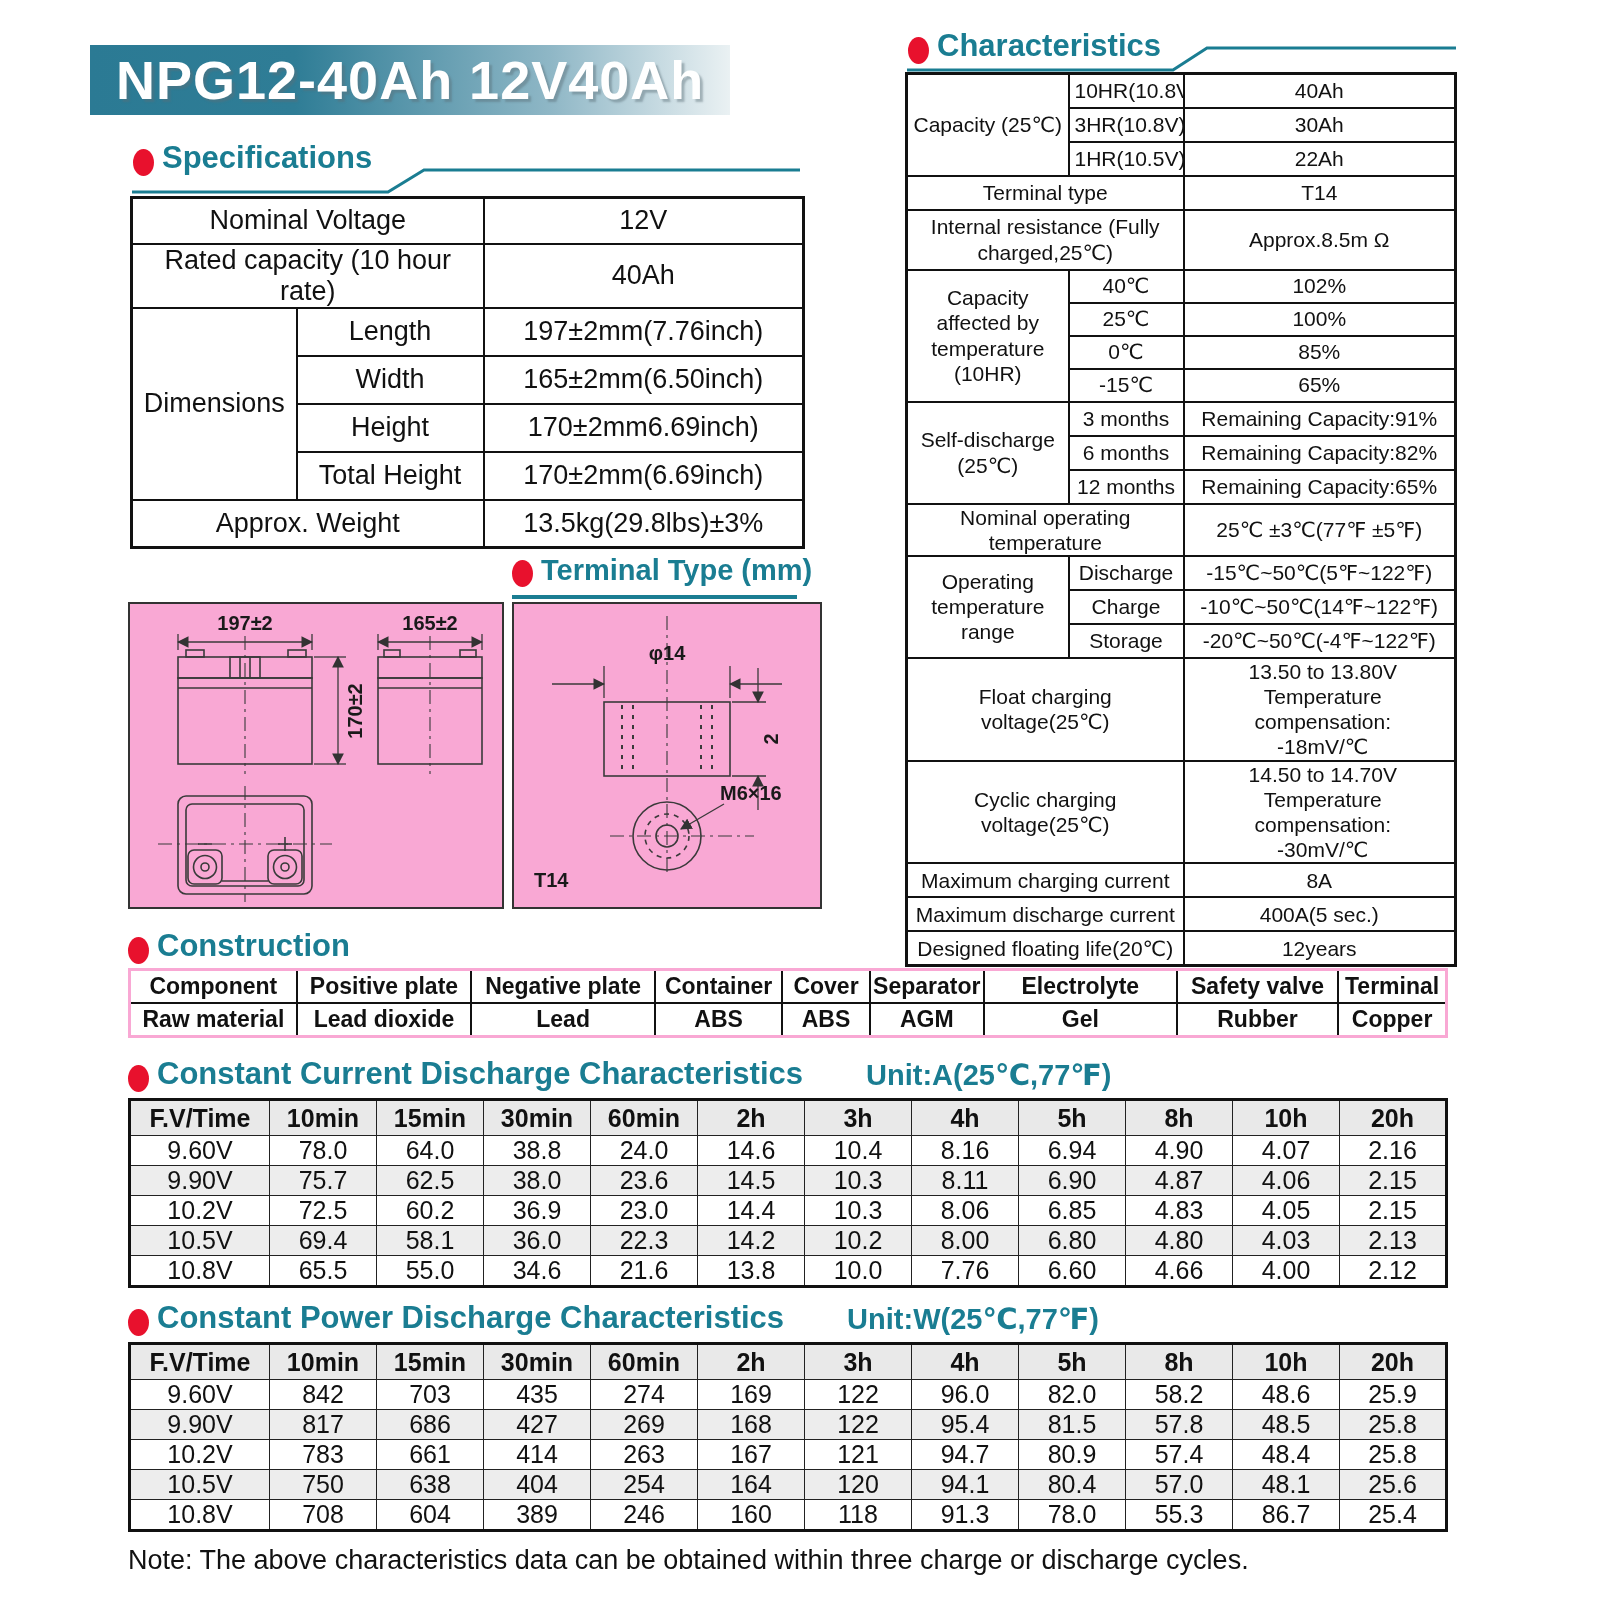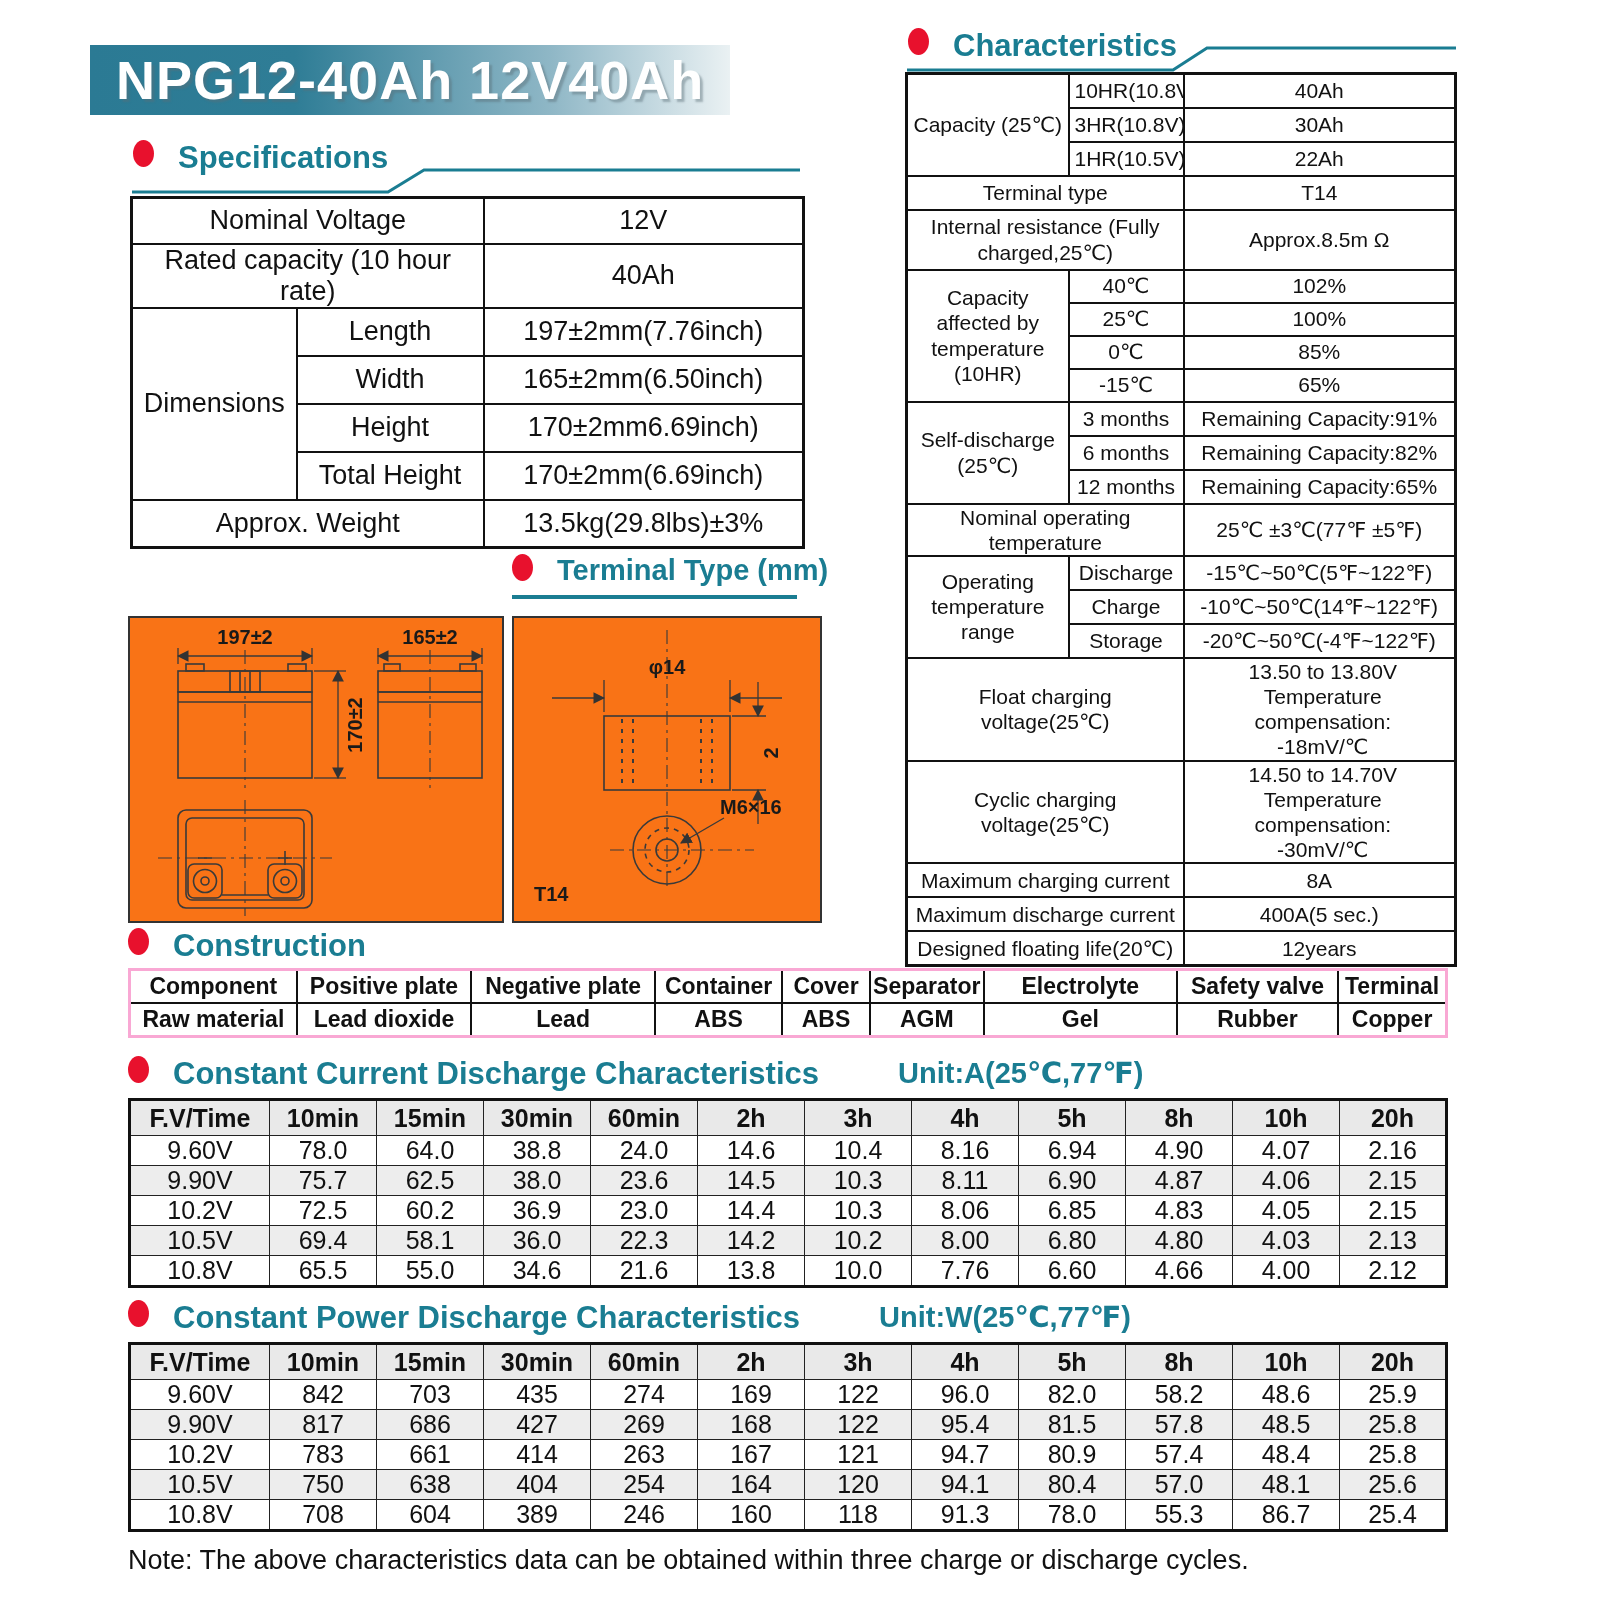--- a/index.html
+++ b/index.html
@@ -7,21 +7,21 @@
         font-family:"Liberation Sans","DejaVu Sans",sans-serif;color:#111;}
 
   
   .banner{position:absolute;left:90px;top:45px;width:640px;height:70px;
           background:linear-gradient(90deg,#2B7A94 0%,#2F7D96 32%,#8FB7C6 72%,#EAF1F3 100%);
           display:flex;align-items:center;}
   .banner .t{color:#fff;font-size:54px;font-weight:700;margin-left:26px;letter-spacing:1px;
              white-space:nowrap;text-shadow:3px 3px 2px rgba(90,110,120,.45);}
 
   
-  .sec-head{position:absolute;display:flex;align-items:flex-start;gap:24px;}
+  .sec-head{position:absolute;display:flex;align-items:flex-end;gap:8px;}
   .dot{width:21px;height:27px;border-radius:50%;background:#E8112D;flex:0 0 auto;}
   .sec-title{color:#1A7D92;font-size:31px;font-weight:700;white-space:nowrap;}
   .sub .sec-title{font-size:29px;}
   .unit{color:#1A7D92;font-size:29px;font-weight:700;margin-left:55px;white-space:nowrap;}
   .sub{border-bottom:4px solid #1A7D92;padding-bottom:8px;}
   .uline{position:absolute;pointer-events:none;}
 
   
   table{border-collapse:collapse;table-layout:fixed;}
   td,th{vertical-align:middle;overflow:hidden;}
@@ -46,21 +46,21 @@
 
   
   .mx{position:absolute;left:128px;width:1320px;border:3px solid #111;}
   .mx th,.mx td{border:1.6px solid #222;font-size:25px;text-align:center;padding:0;height:29px;font-weight:400;}
   .mx thead th{background:#E9E9E9;font-weight:700;height:34px;}
   .mx thead th:first-child,.mx tbody th{width:138px;}
   .mx tbody tr:nth-child(even){background:#EDEDED;}
   #cc{top:1098px;} #cp{top:1342px;}
 
   
-  .draw{position:absolute;top:616px;height:303px;border:2px solid #333;background:#f97316;}
+  .draw{position:absolute;top:602px;height:303px;border:2px solid #333;background:#f9a8d4;}
   #odbox{left:128px;width:372px;} #ttbox{left:512px;width:306px;}
   .draw svg{display:block;}
   .dtext{font-size:20px;font-weight:600;fill:#1a1a1a;}
   .thin{stroke:#3a3a3a;stroke-width:1.6;fill:none;}
   .dim{stroke:#3a3a3a;stroke-width:1.3;fill:none;}
   .cl{stroke:#3a3a3a;stroke-width:1.1;fill:none;stroke-dasharray:14 5 3 5;}
 
   .note{position:absolute;left:128px;top:1545px;font-size:27px;color:#111;white-space:nowrap;}
 </style>
 </head>

